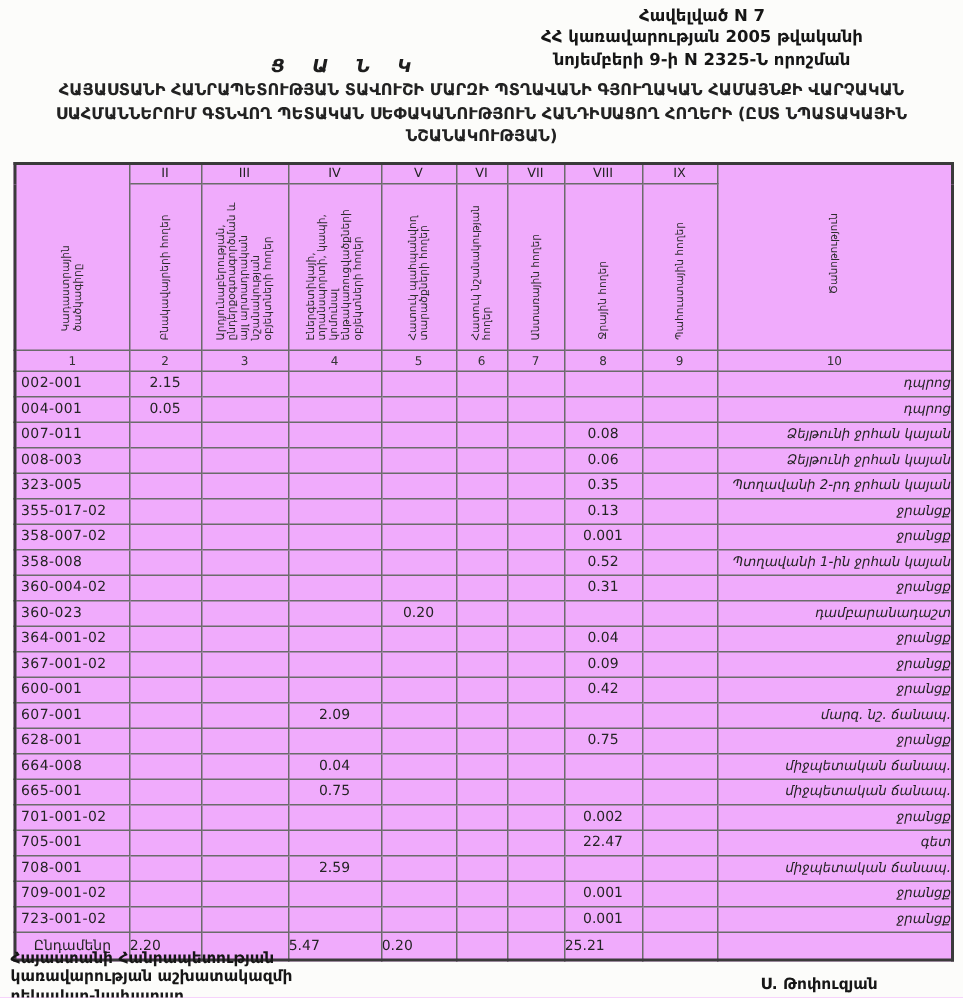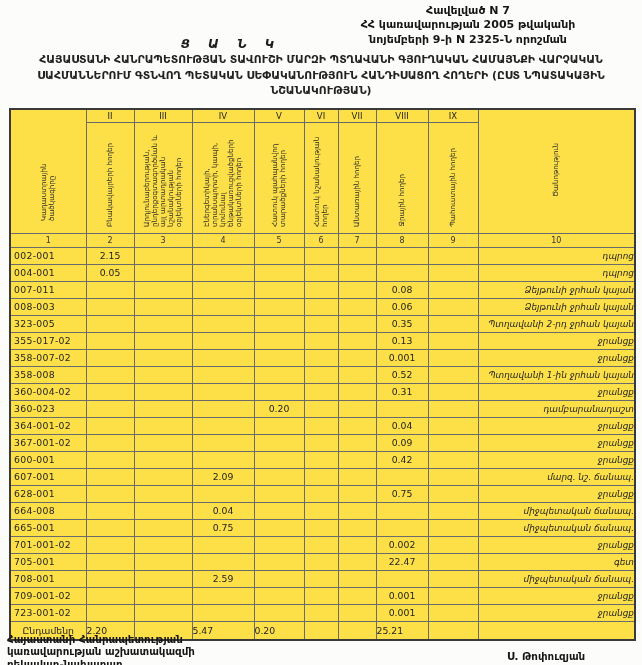--- a/index.html
+++ b/index.html
@@ -24,21 +24,21 @@
   .doc-title{
     position:absolute;top:52px;left:3px;width:636px;
     text-align:center;font-weight:bold;font-size:10.8px;line-height:1.45;
     color:#222;
   }
 
   table.land{
     position:absolute;top:108px;left:9px;width:625px;
     border-collapse:collapse;table-layout:fixed;
     border:2px solid #3a3a3a;
-    background:#fde047;
+    background:#f0abfc;
   }
   table.land th, table.land td{
     border:1px solid #6b6b6b;
     padding:0;margin:0;
     font-weight:400;
     overflow:hidden;
     color:#242424;
   }
   tr.numeral-row th{height:12px;font-size:8.5px;text-align:center;line-height:12px;}
   tr.names-row th{height:106px;vertical-align:bottom;}

